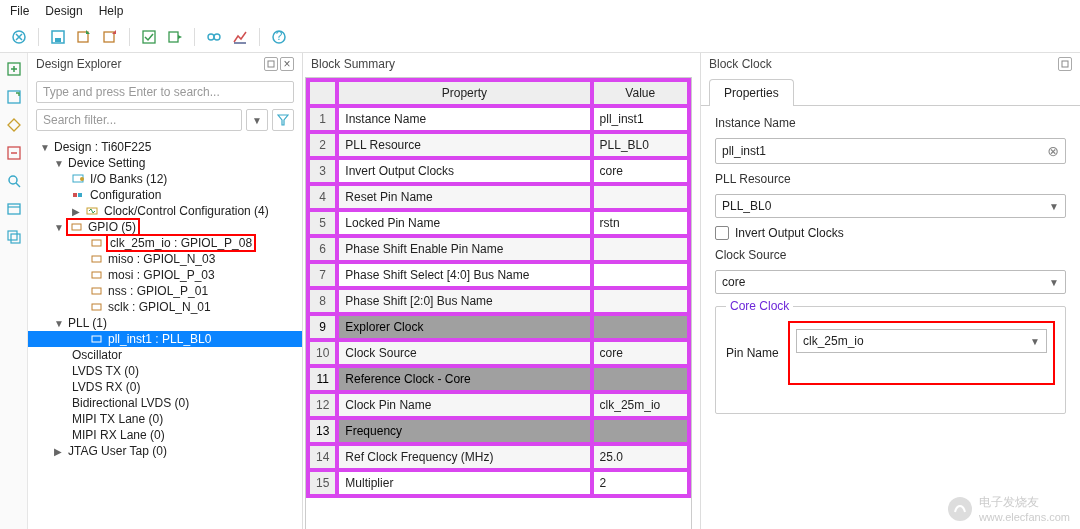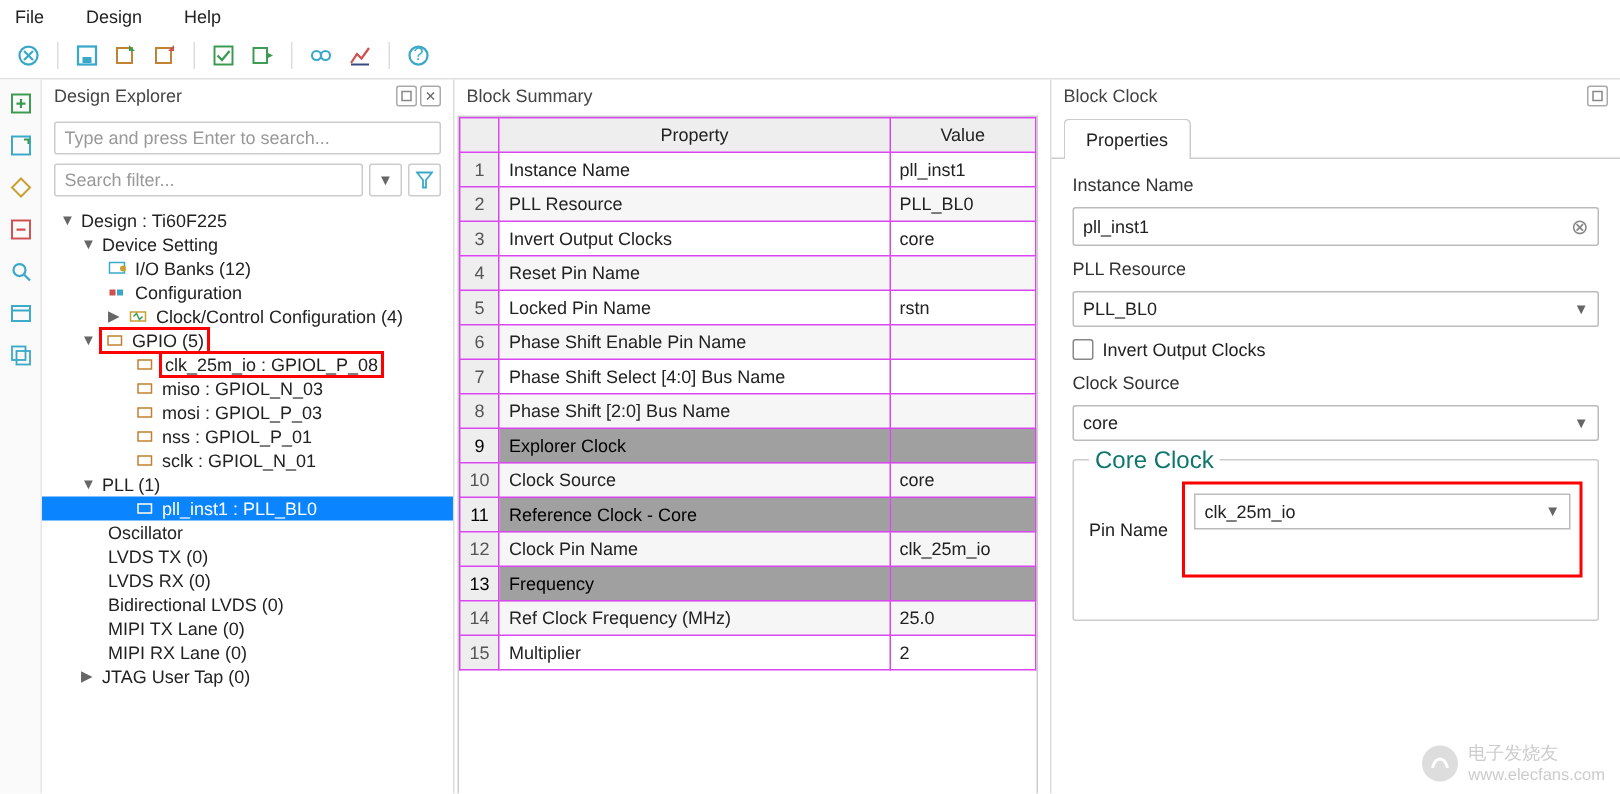--- a/index.html
+++ b/index.html
@@ -1,17 +1,17 @@
 <!DOCTYPE html>
 <html><head>
 <meta charset="utf-8">
 <style>
 * { box-sizing: border-box; margin: 0; padding: 0; font-family: "Segoe UI", Arial, sans-serif; font-size: 12px; }
 body { background: #fff; color: #222; width: 1080px; height: 529px; overflow: hidden; position: relative; }
-.menubar { display: flex; gap: 28px; padding: 4px 10px; background: #fff; }
+.menubar { display: flex; gap: 16px; padding: 4px 10px; background: #fff; }
 .menubar span { cursor: default; }
 .toolbar { display: flex; align-items: center; gap: 4px; padding: 4px 8px; border-bottom: 1px solid #e0e0e0; }
 .tool-btn { width: 22px; height: 22px; display: flex; align-items: center; justify-content: center; border-radius: 2px; }
 .divider-v { width: 1px; height: 18px; background: #ddd; margin: 0 4px; }
 .main { display: flex; height: calc(100% - 50px); }
 .sidebar-icons { width: 28px; background: #fafafa; border-right: 1px solid #e6e6e6; display: flex; flex-direction: column; align-items: center; gap: 8px; padding-top: 6px; }
 .side-btn { width: 20px; height: 20px; display: flex; align-items: center; justify-content: center; }
 .panel { display: flex; flex-direction: column; }
 .design-explorer { width: 275px; border-right: 1px solid #ddd; }
 .panel-header { padding: 4px 8px; font-size: 12px; color: #444; display: flex; align-items: center; justify-content: space-between; gap: 41px; }
@@ -28,40 +28,40 @@
 .indent1 { padding-left: 26px; }
 .indent2 { padding-left: 44px; }
 .indent3 { padding-left: 62px; }
 .arrow { width: 10px; display: inline-block; color: #666; font-size: 10px; }
 .ico { width: 14px; height: 10px; display: inline-block; }
 .hl-red { border: 2px solid #f00; margin: -2px; padding: 0 2px; }
 
 .block-summary { flex: 1; display: flex; flex-direction: column; padding: 0 6px 0 0; min-width: 360px; }
 .table-wrap { border: 1px solid #ccc; overflow: auto; flex: 1; margin: 2px 2px 0 2px; }
 table { border-collapse: collapse; width: 100%; }
-th, td { border: 1px solid #d946ef; padding: 4px 6px; text-align: left; font-size: 12px; }
+th, td { border: 4px solid #d946ef; padding: 4px 6px; text-align: left; font-size: 12px; }
 th { background: #eee; font-weight: normal; text-align: center; }
 td.rownum { width: 26px; text-align: center; background: #eee; color: #555; }
 tr.section td { background: #a0a0a0; color: #000; }
 tr.section td.rownum { background: #eee; }
 tr.alt td { background: #f6f6f6; }
 tr.alt td.rownum { background: #eee; }
 
 .block-editor { width: 380px; border-left: 1px solid #ddd; padding: 0; display: flex; flex-direction: column; }
 .tabs { display: flex; border-bottom: 1px solid #ccc; padding: 0 8px; margin-top: 4px; }
 .tab { padding: 6px 14px; border: 1px solid #ccc; border-bottom: none; border-radius: 4px 4px 0 0; background: #fff; margin-bottom: -1px; }
 .form { padding: 10px 14px; display: flex; flex-direction: column; gap: 8px; overflow: auto; }
 .form-label { font-size: 12px; color: #333; }
 .form-input { width: 100%; border: 1px solid #bbb; border-radius: 2px; padding: 4px 6px; display: flex; align-items: center; justify-content: space-between; background: #fff; }
 .form-input .clear { color: #888; font-size: 14px; }
 .chev { color: #666; font-size: 10px; }
 .checkbox-row { display: flex; align-items: center; gap: 6px; }
 .checkbox { width: 14px; height: 14px; border: 1px solid #888; border-radius: 2px; }
 .fieldset { border: 1px solid #ccc; border-radius: 2px; padding: 14px 10px 28px 10px; margin-top: 4px; position: relative; }
-.fieldset-legend { position: absolute; top: -8px; left: 10px; background: #fff; padding: 0 4px; font-size: 16px; color: #0f766e; }
+.fieldset-legend { position: absolute; top: -8px; left: 10px; background: #fff; padding: 0 4px; font-size: 12px; color: #6d28d9; }
 .pin-row { display: flex; align-items: center; gap: 6px; }
 .pin-label { width: 56px; }
 .pin-select { flex: 1; border: 1px solid #bbb; padding: 4px 6px; display: flex; justify-content: space-between; align-items: center; }
 .red-box { border: 2px solid #f00; padding: 6px; }
 
 .watermark { position: absolute; right: 10px; bottom: 6px; color: #ccc; font-size: 14px; display: flex; align-items: center; gap: 6px; }
 .watermark .url { font-size: 11px; }
 svg { display: block; }
 </style>
 </head>

